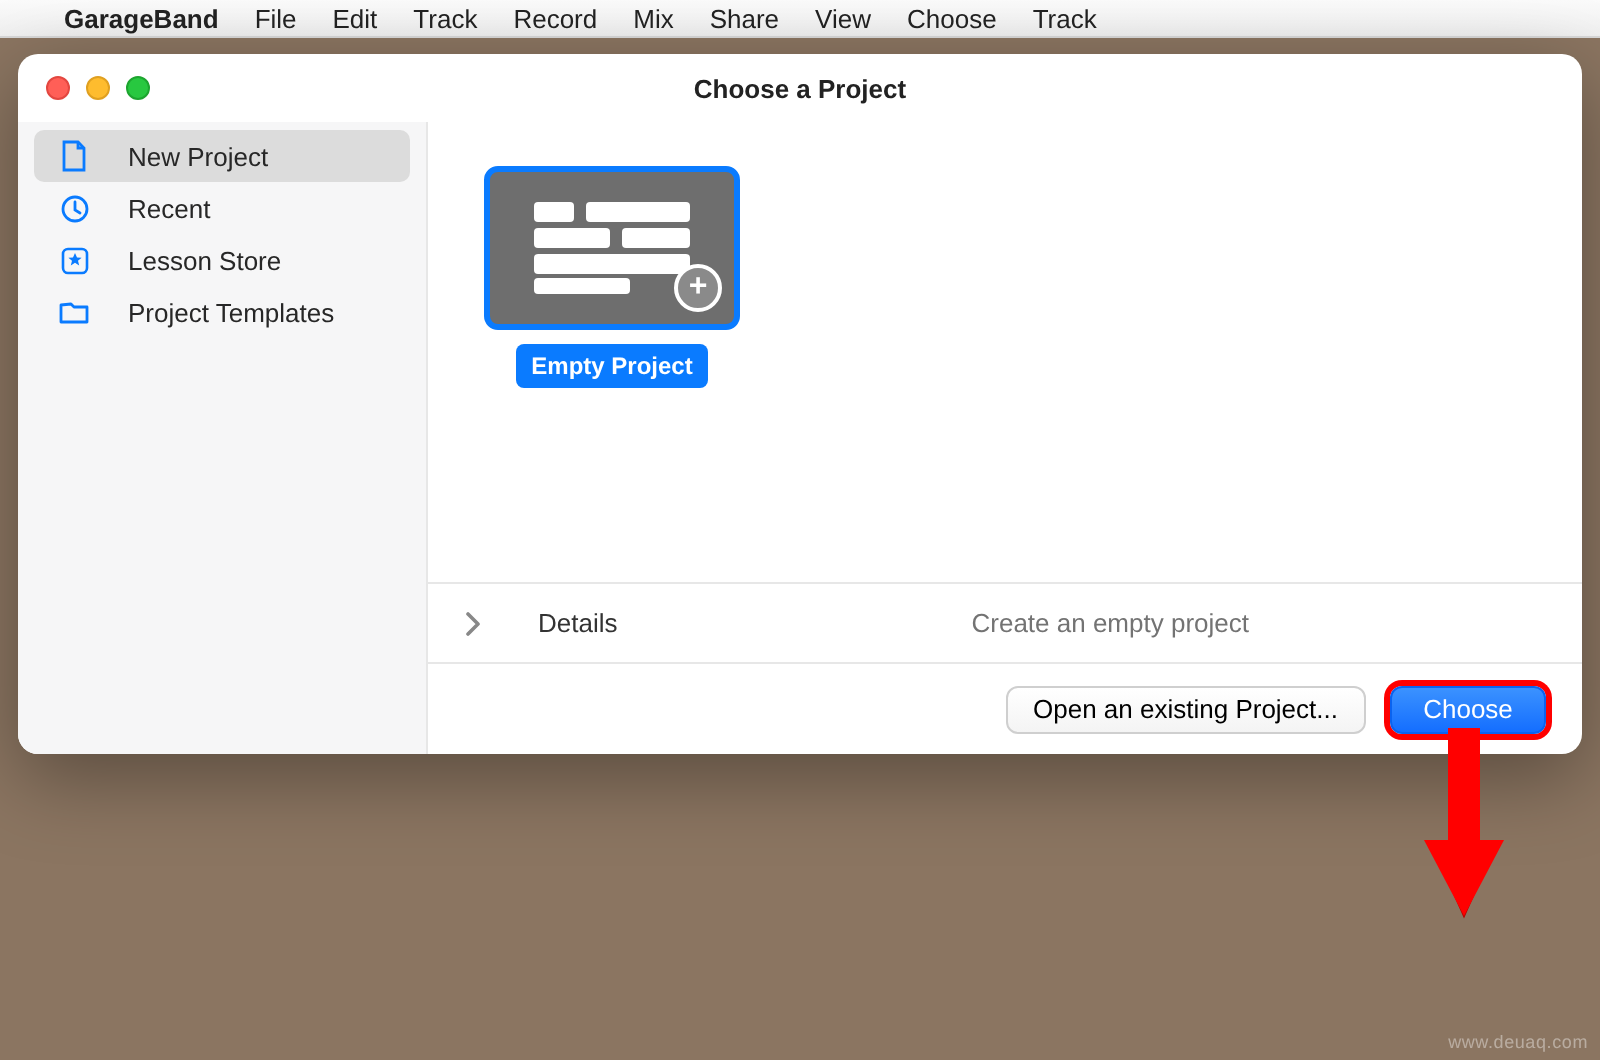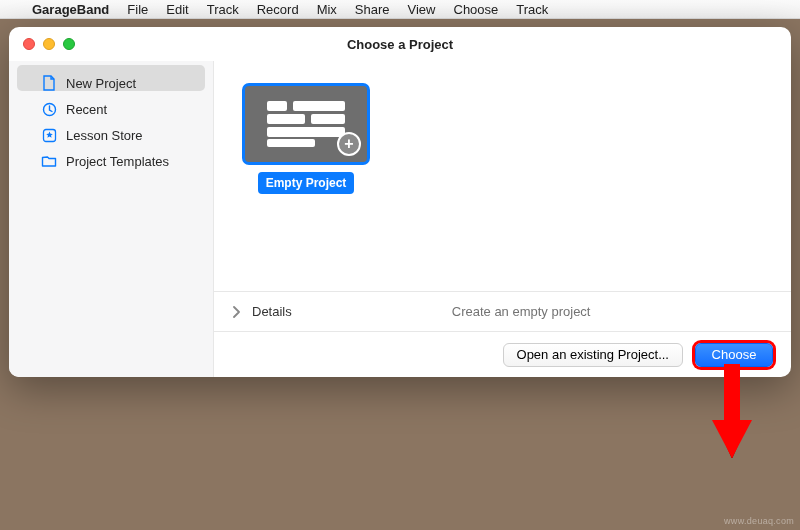--- a/index.html
+++ b/index.html
@@ -76,24 +76,24 @@
 
   
   .sidebar {
     width: 205px;
     background: #f6f6f7;
     border-right: 1px solid #e7e7e7;
     padding: 4px 8px;
   }
   .sb-item {
     display: flex;
-    align-items: flex-end;
-    gap: 9px;
+    align-items: center;
+    gap: 19px;
     height: 26px;
-    padding: 0 24px;
+    padding: 0 12px;
     border-radius: 5px;
     font-size: 13px;
     color: #272727;
     cursor: default;
   }
   .sb-item.active { background: #dcdcdc; }
   .sb-icon { width: 16px; height: 16px; display: flex; align-items: center; justify-content: center; flex-shrink: 0; }
   .sb-icon svg { display: block; }
 
   
@@ -152,21 +152,21 @@
     padding: 4px 8px;
     border-radius: 4px;
   }
 
   .details-bar {
     height: 40px;
     border-top: 1px solid #e7e7e7;
     display: flex;
     align-items: center;
     padding: 0 18px;
-    gap: 10px;
+    gap: 27px;
     font-size: 13px;
   }
   .chevron {
     color: #888;
     display: inline-flex;
   }
   .details-bar .label { color: #333; margin-left: 2px; }
   .details-bar .desc { color: #737373; margin-left: 150px; }
 
   .bottom-bar {

